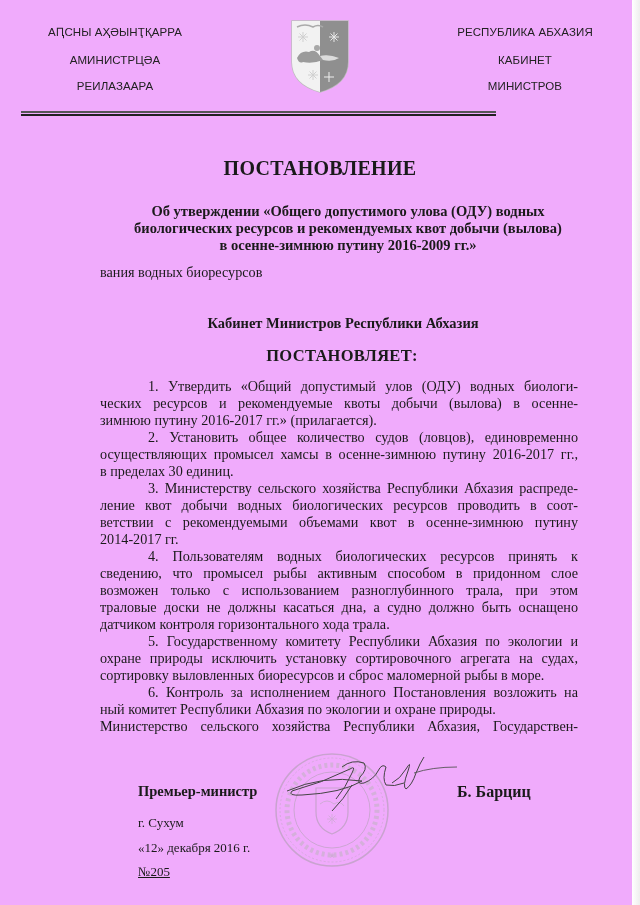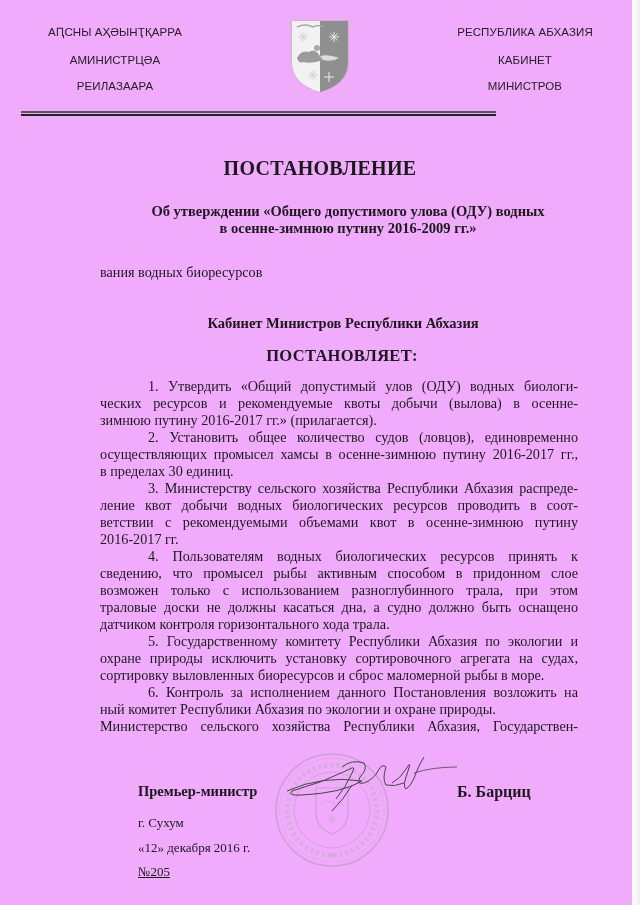--- a/index.html
+++ b/index.html
@@ -94,20 +94,21 @@
 
   <div class="rule-wrap">
     <div class="rule-a"></div>
     <div class="rule-b"></div>
   </div>
 
   <div class="doc title">ПОСТАНОВЛЕНИЕ</div>
 
   <div class="doc subtitle">
     <div>Об утверждении «Общего допустимого улова (ОДУ) водных</div>
+    <div>биологических ресурсов и рекомендуемых квот добычи (вылова)</div>
     <div>в осенне-зимнюю путину 2016-2009 гг.»</div>
   </div>
 
   <div class="doc body intro">
     <div class="line last">вания водных биоресурсов</div>
   </div>
 
   <div class="doc decree">ПОСТАНОВЛЯЕТ:</div>
   <div class="doc cabinet">Кабинет Министров Республики Абхазия</div>
 
@@ -119,21 +120,21 @@
     </div>
     <div>
       <div class="line indent">2. Установить общее количество судов (ловцов), единовременно</div>
       <div class="line">осуществляющих промысел хамсы в осенне-зимнюю путину 2016-2017 гг.,</div>
       <div class="line last">в пределах 30 единиц.</div>
     </div>
     <div>
       <div class="line indent">3. Министерству сельского хозяйства Республики Абхазия распреде-</div>
       <div class="line">ление квот добычи водных биологических ресурсов проводить в соот-</div>
       <div class="line">ветствии с рекомендуемыми объемами квот в осенне-зимнюю путину</div>
-      <div class="line last">2016-2017 гг.</div>
+      <div class="line last">2014-2017 гг.</div>
     </div>
     <div>
       <div class="line indent">4. Пользователям водных биологических ресурсов принять к</div>
       <div class="line">сведению, что промысел рыбы активным способом в придонном слое</div>
       <div class="line">возможен только с использованием разноглубинного трала, при этом</div>
       <div class="line">траловые доски не должны касаться дна, а судно должно быть оснащено</div>
       <div class="line last">датчиком контроля горизонтального хода трала.</div>
     </div>
     <div>
       <div class="line indent">5. Государственному комитету Республики Абхазия по экологии и</div>

